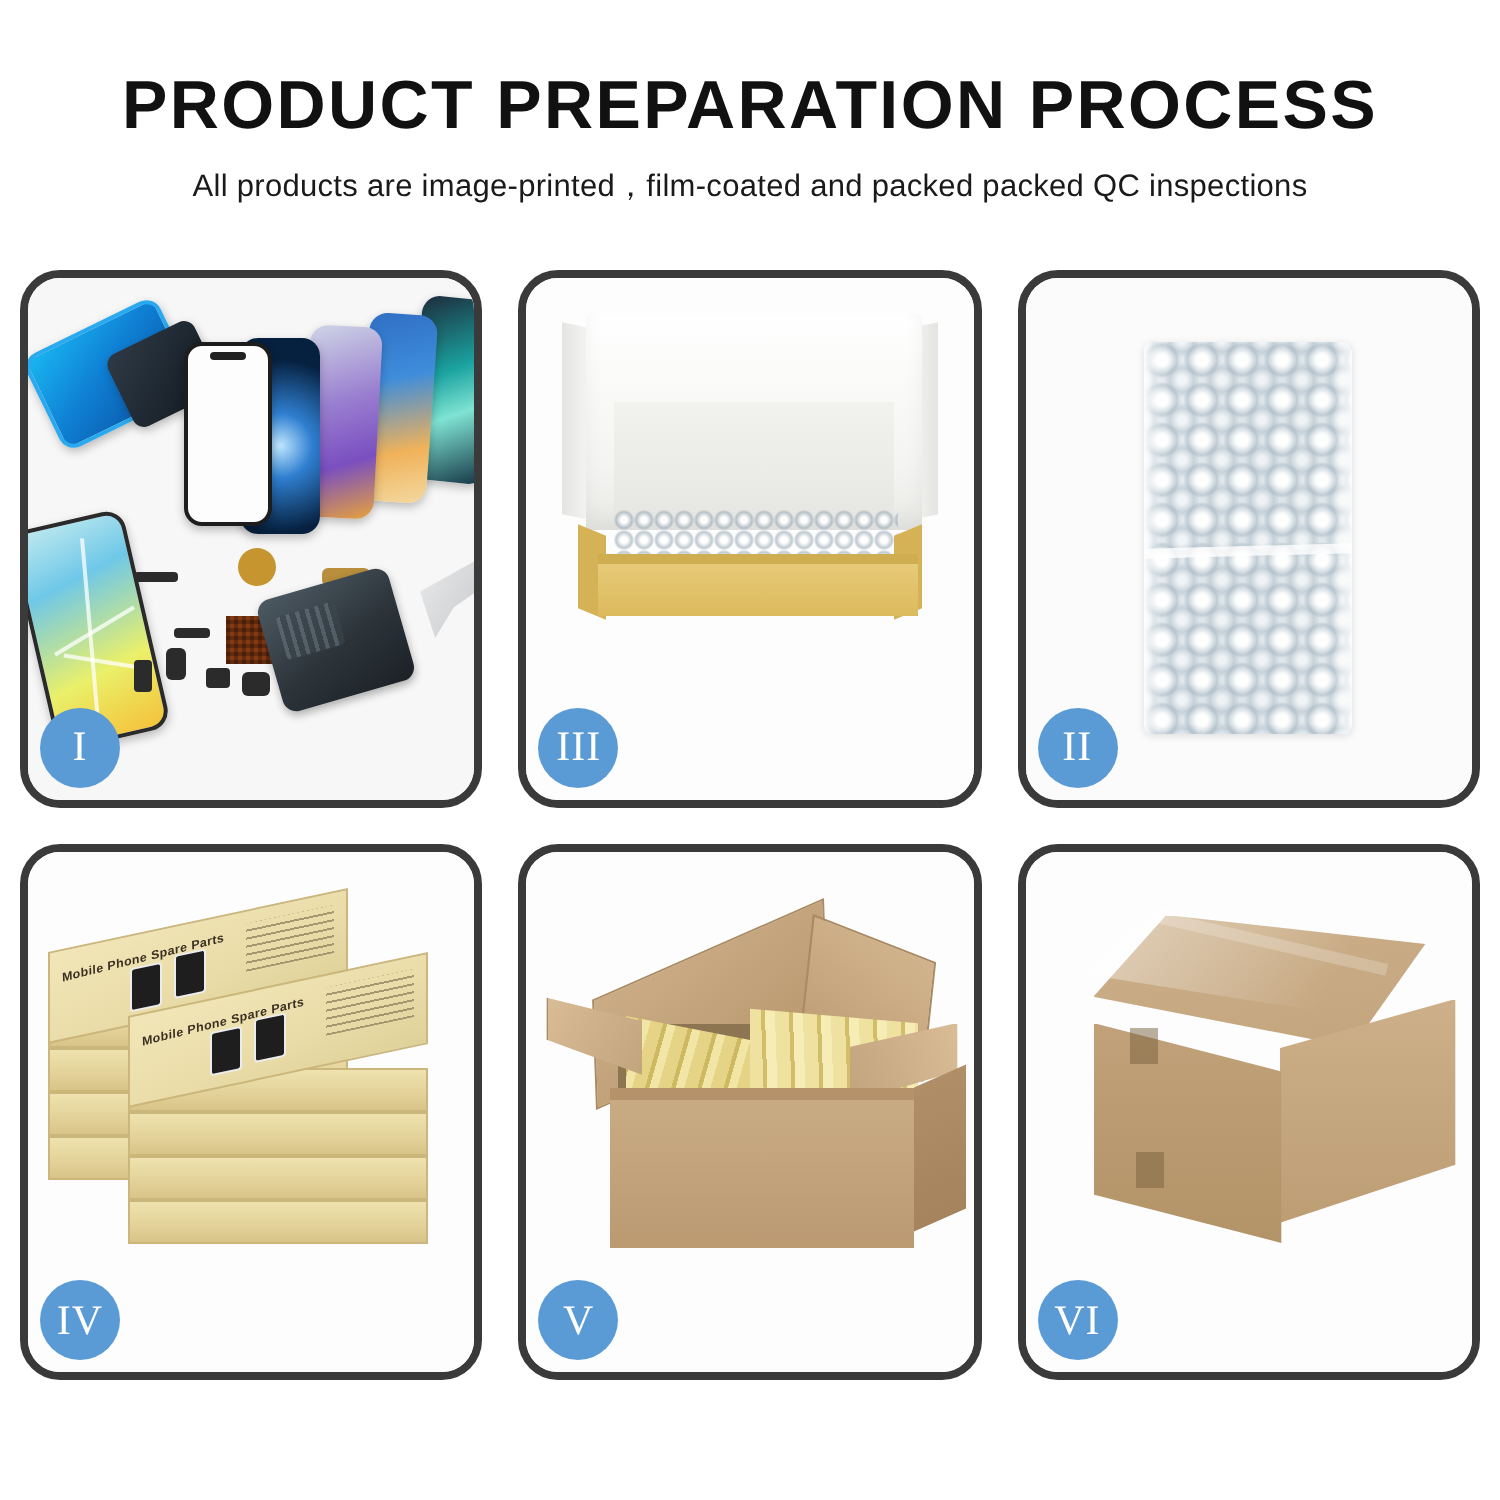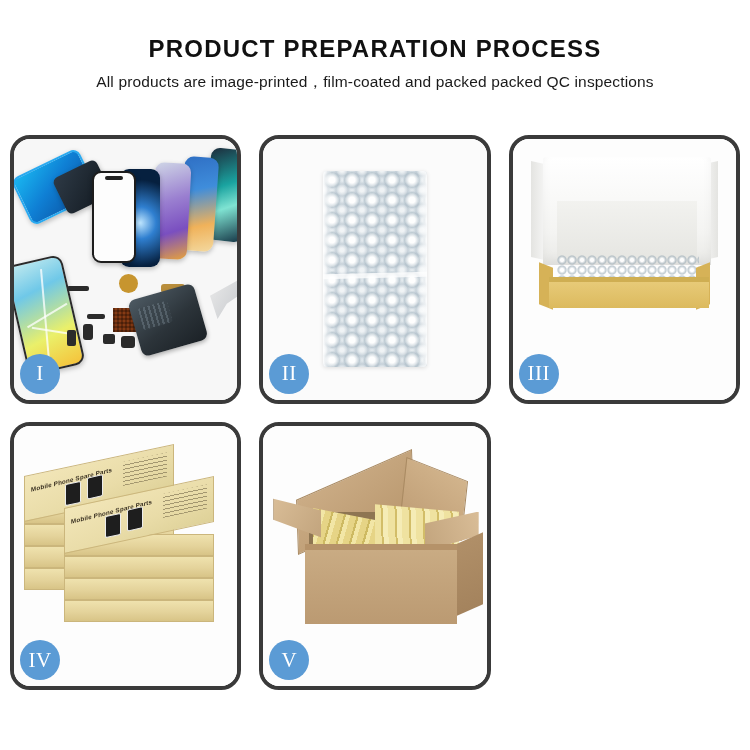--- a/index.html
+++ b/index.html
@@ -9,21 +9,21 @@
     font-family:"Liberation Sans", sans-serif;
     overflow:hidden;
     position:relative;
   }
   .page { width:750px; height:750px; position:relative; }
 
   
   .header { width:100%; padding-top:36px; text-align:center; }
   .title {
     font-family:"Liberation Sans", sans-serif;
-    font-size:24px; font-weight:700; letter-spacing:1.2px;
+    font-size:34px; font-weight:700; letter-spacing:1.2px;
     color:#111; line-height:1.05; white-space:nowrap;
   }
   .subtitle {
     margin-top:11px;
     font-family:"Liberation Sans", sans-serif;
     font-size:15.5px; font-weight:400; color:#1a1a1a;
     letter-spacing:0.15px; white-space:nowrap;
   }
 
   
@@ -386,45 +386,45 @@
 
         <div class="backcase"></div>
         <div class="tweezer"></div>
 
         <div class="badge">I</div>
       </div>
     </div>
 
     <div class="panel">
       <div class="stage">
-        <div class="p2bg"></div>
-        <div class="bubblepack">
-          <div class="bubbles"></div>
-          <div class="bubbles2"></div>
-          <div class="wrapfold"></div>
-          <div class="wrapedgeL"></div>
-          <div class="wrapedgeR"></div>
-        </div>
-        <div class="badge">II</div>
-      </div>
-    </div>
-
-    <div class="panel">
-      <div class="stage">
         <div class="p3bg"></div>
         <div class="b3-lidflapL"></div>
         <div class="b3-lidflapR"></div>
         <div class="b3-lid"></div>
         <div class="b3-inner"></div>
         <div class="b3-bubble"></div>
         <div class="b3-sideL"></div>
         <div class="b3-sideR"></div>
         <div class="b3-rim"></div>
         <div class="b3-front"></div>
         <div class="badge">III</div>
+      </div>
+    </div>
+
+    <div class="panel">
+      <div class="stage">
+        <div class="p2bg"></div>
+        <div class="bubblepack">
+          <div class="bubbles"></div>
+          <div class="bubbles2"></div>
+          <div class="wrapfold"></div>
+          <div class="wrapedgeL"></div>
+          <div class="wrapedgeR"></div>
+        </div>
+        <div class="badge">II</div>
       </div>
     </div>
 
     <div class="panel">
       <div class="stage">
         <div class="p4bg"></div>
         <div class="stackwrap">
 
           <div class="sbox" style="left:2px;top:58px;"></div>
           <div class="sbox" style="left:2px;top:80px;"></div>
@@ -465,15 +465,28 @@
         <div class="c5-goldR"></div>
         <div class="c5-flapLeft"></div>
         <div class="c5-flapRight"></div>
         <div class="c5-rim"></div>
         <div class="c5-body"></div>
         <div class="c5-bodyR"></div>
         <div class="badge">V</div>
       </div>
     </div>
 
+    <div class="panel">
+      <div class="stage">
+        <div class="p6bg"></div>
+        <div class="c6-top"></div>
+        <div class="c6-side"></div>
+        <div class="c6-front"></div>
+        <div class="c6-seam"></div>
+        <div class="c6-tapeA"></div>
+        <div class="c6-tapeB"></div>
+        <div class="c6-shine"></div>
+        <div class="badge">VI</div>
+      </div>
+    </div>
 
   </div>
 </div>
 
 </body></html>

